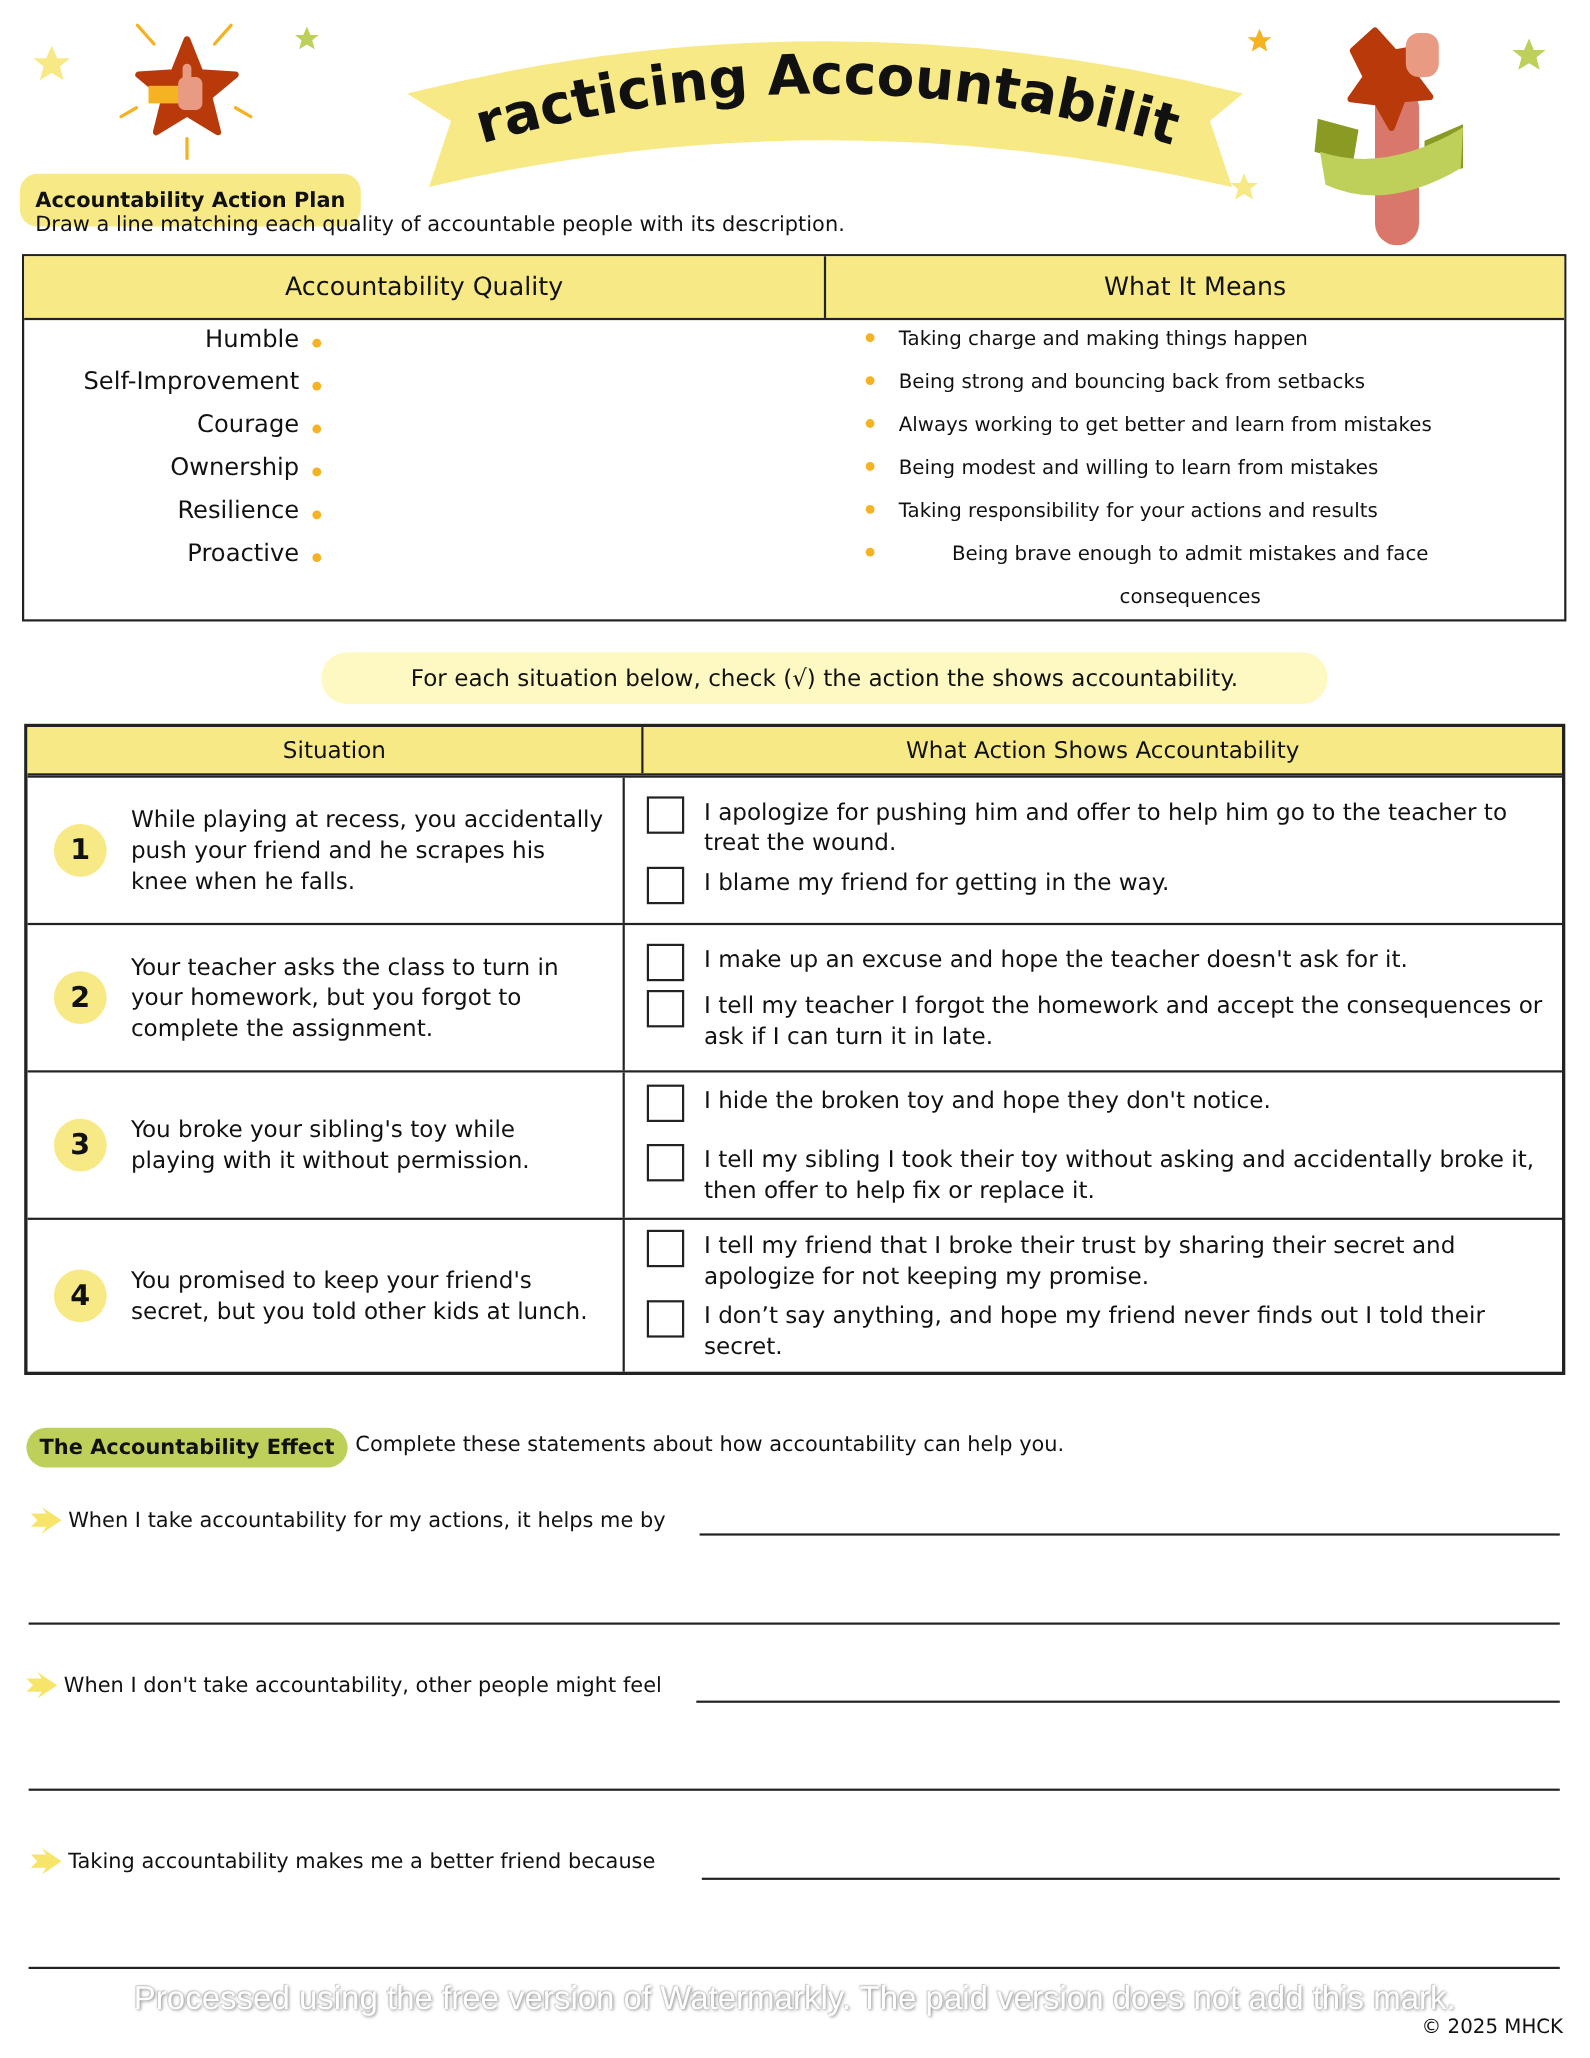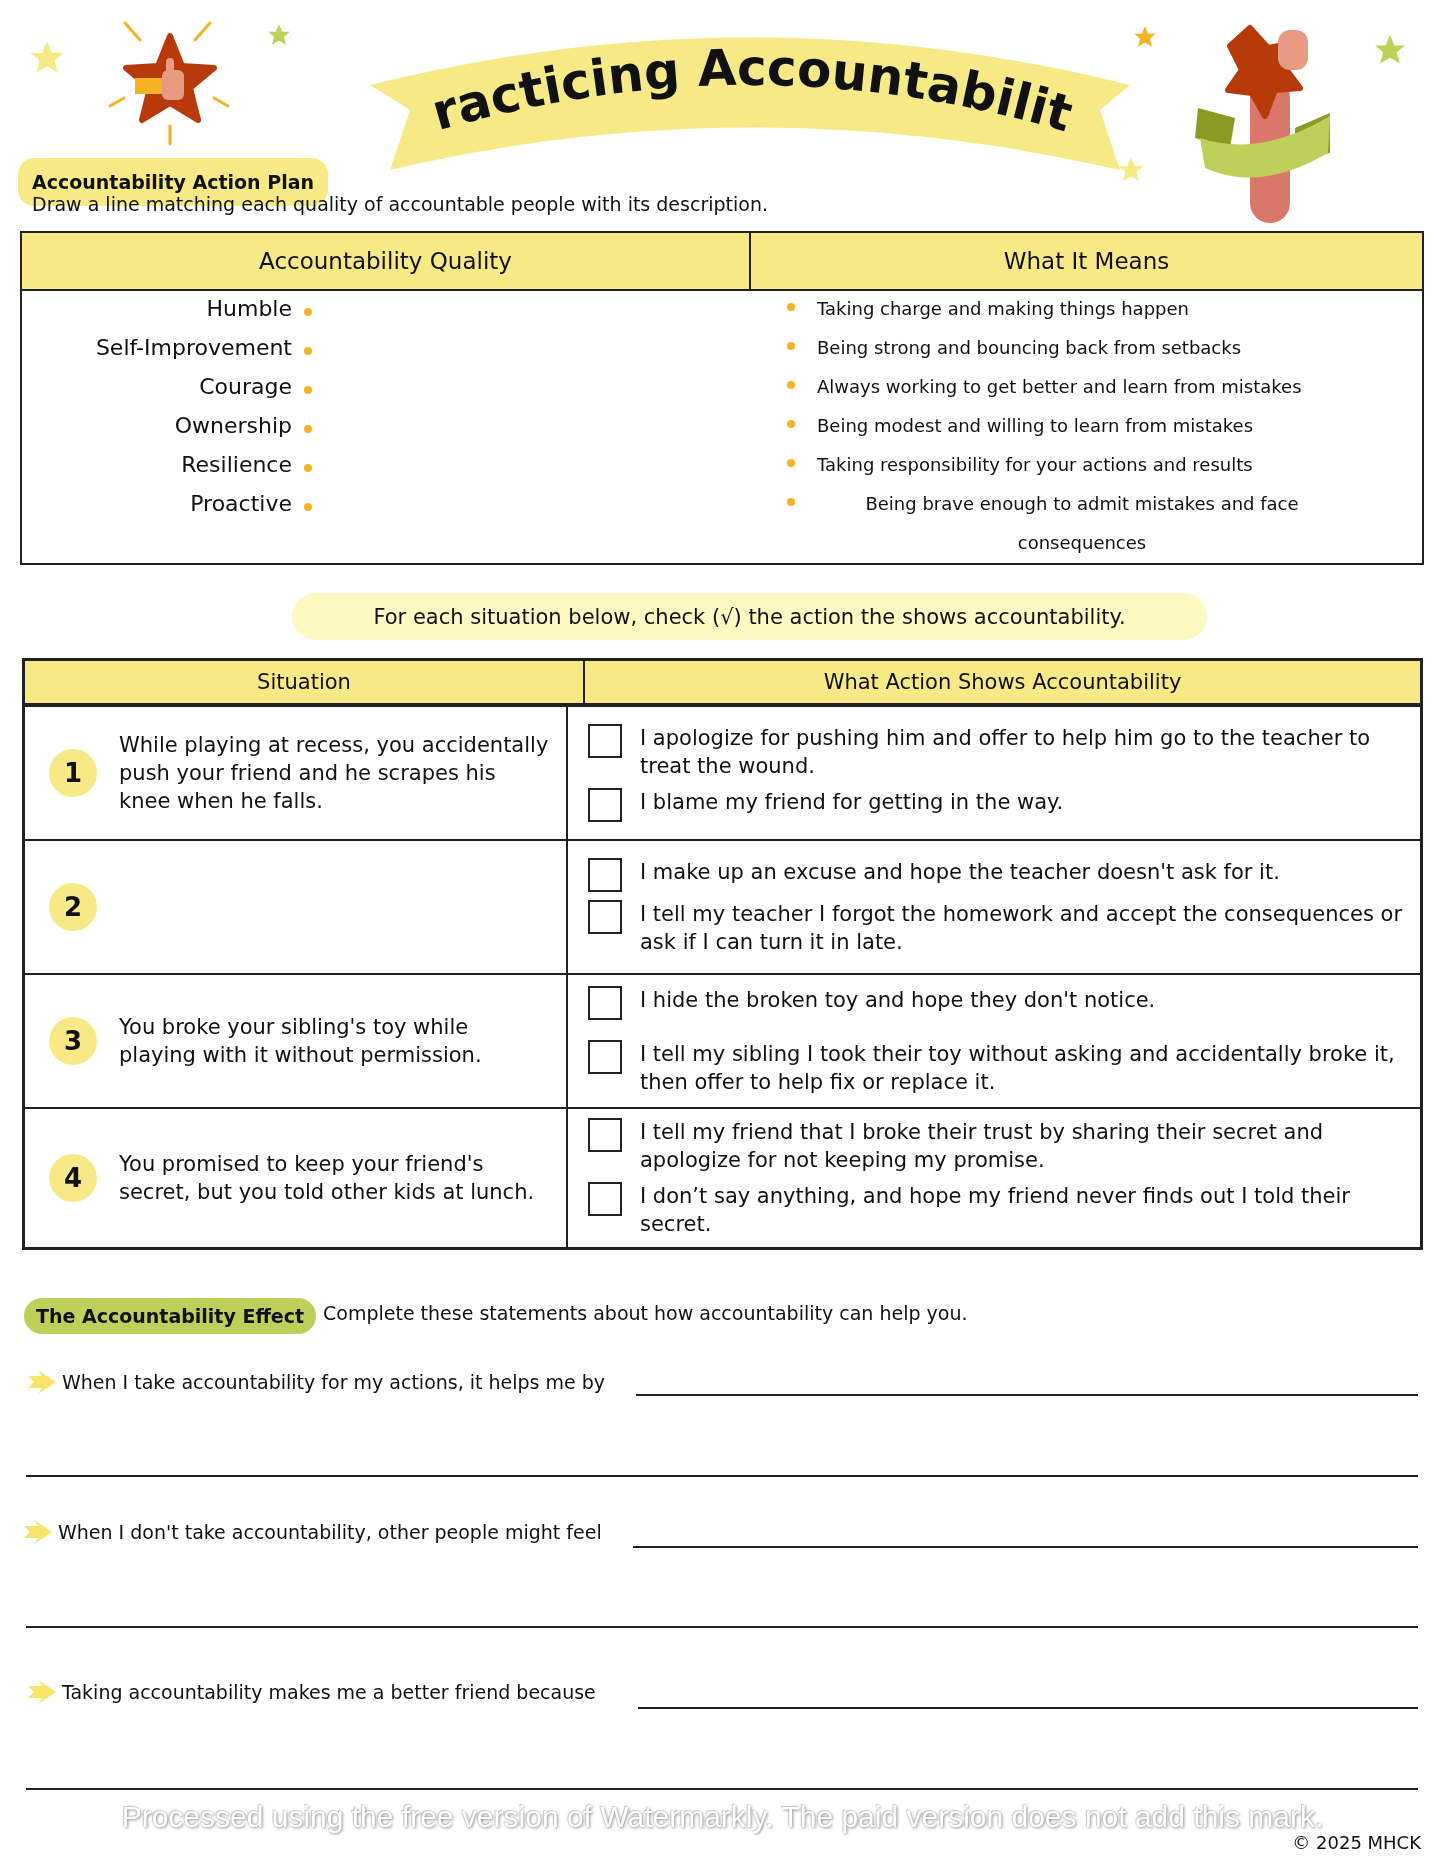--- a/index.html
+++ b/index.html
@@ -16,21 +16,21 @@
   .pill-green { background: #fef9c3; border-radius: 24px; font-size: 21px; display: flex; align-items: center; justify-content: center; }
 
   .instr { font-size: 19px; color: #111; }
 
   
   .match { left: 20px; top: 231px; width: 1404px; height: 334px; border: 2px solid #222; }
   .match-head { position: absolute; left: 0; top: 0; width: 100%; height: 58px; background: #f7ea86; border-bottom: 2px solid #222; display: flex; }
   .match-head div { display: flex; align-items: center; justify-content: center; font-size: 23px; }
   .match-head .c1 { width: 729px; border-right: 2px solid #222; }
   .match-head .c2 { flex: 1; }
-  .q-list { position: absolute; left: 0; top: 56px; width: 270px; margin-left: 20px; }
+  .q-list { position: absolute; left: 0; top: 56px; width: 270px; }
   .q-item { height: 39px; display: flex; justify-content: flex-end; align-items: center; font-size: 22px; }
   .q-item .dot { width: 8px; height: 8px; border-radius: 50%; background: #f5b223; margin-left: 12px; margin-top: 6px; }
   .m-list { position: absolute; left: 765px; top: 56px; width: 630px; }
   .m-item { display: flex; font-size: 18px; line-height: 39px; text-align: center; }
   .m-item .dot { width: 8px; height: 8px; border-radius: 50%; background: #f5b223; margin-top: 14px; margin-right: 22px; flex-shrink: 0; }
 
   
   .sit { left: 22px; top: 658px; width: 1401px; height: 592px; border: 3px solid #222; }
   .sit-head { position: absolute; left: 0; top: 0; width: 100%; height: 44px; background: #f7ea86; border-bottom: 2px solid #222; display: flex; }
   .sit-head div { display: flex; align-items: center; justify-content: center; font-size: 21px; }
@@ -187,20 +187,21 @@
       <div class="option">
           <div class="cb"></div>
           <div class="opt-text">I  blame my friend for getting in the way.</div>
         </div>
     </div>
   </div>
 
   <div class="sit-row" style="top:178px;height:134px;">
     <div class="left">
         <div class="badge">2</div>
+        <div class="sit-text">Your teacher asks the class to turn in your homework, but you forgot to complete the assignment.</div>
       </div>
     <div class="right">
       <div class="option">
           <div class="cb"></div>
           <div class="opt-text">I make up an excuse and hope the teacher doesn't ask for it.</div>
         </div>
       <div class="option">
           <div class="cb"></div>
           <div class="opt-text">I tell my teacher I forgot the homework and accept the consequences or ask if I can turn it in late.</div>
         </div>

